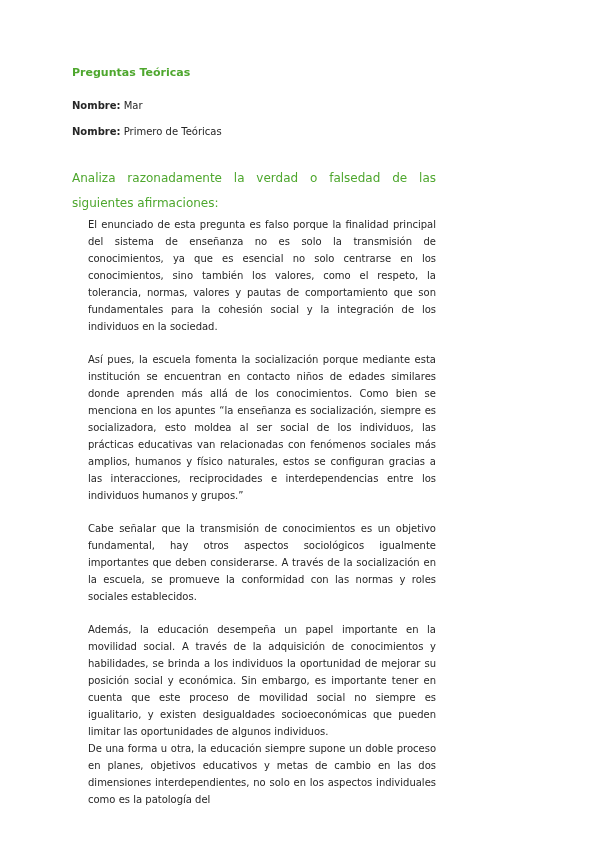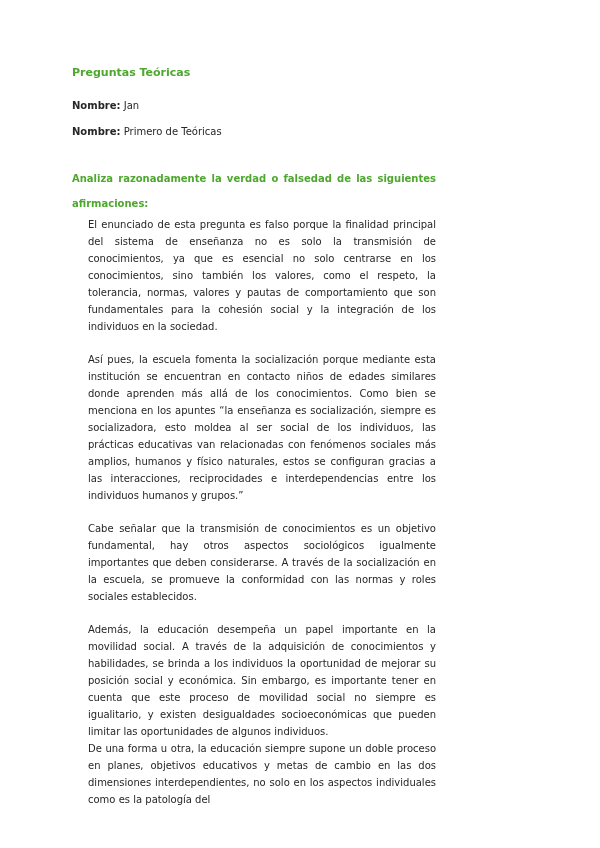--- a/index.html
+++ b/index.html
@@ -29,22 +29,22 @@
     margin: 0 0 16px 0;
     line-height: 17px;
   }
   .field {
     font-size: 10px;
     line-height: 17px;
     margin: 0 0 9px 0;
   }
   .field .lbl { font-weight: bold; text-align: right; }
   .instruction {
-    font-size: 10px;
-    font-weight: bold;
+    font-size: 12px;
+    font-weight: normal;
     line-height: 25px;
     text-align: justify;
     margin: 26px 0 0 0;
   }
   .q-heading {
     font-size: 10px;
     font-weight: bold;
     line-height: 24px;
     text-align: justify;
     color: #1a1a1a;
@@ -59,21 +59,21 @@
   .body-text p.tight { margin-bottom: 0; }
   .body-text p.follows { margin-top: 0; }
 </style>
 </head>
 <body>
 
 <div class="page">
 
   <h1 class="doc-title green">Preguntas Teóricas</h1>
 
-  <p class="field"><span class="lbl">Nombre:</span> <span>Jan</span></p>
+  <p class="field"><span class="lbl">Nombre:</span> <span>Mar</span></p>
 
   <p class="field"><span class="lbl">Nombre:</span> <span>Primero de Teóricas</span></p>
 
 
   <p class="instruction green">Analiza razonadamente la verdad o falsedad de las siguientes afirmaciones:</p>
 
 
   <div class="body-text">
     <p>El enunciado de esta pregunta es falso porque la finalidad principal del sistema de enseñanza no es solo la transmisión de conocimientos, ya que es esencial no solo centrarse en los conocimientos, sino también los valores, como el respeto, la tolerancia, normas, valores y pautas de comportamiento que son fundamentales para la cohesión social y la integración de los individuos en la sociedad.</p>
     <p>Así pues, la escuela fomenta la socialización porque mediante esta institución se encuentran en contacto niños de edades similares donde aprenden más allá de los conocimientos. Como bien se menciona en los apuntes “la enseñanza es socialización, siempre es socializadora, esto moldea al ser social de los individuos, las prácticas educativas van relacionadas con fenómenos sociales más amplios, humanos y físico naturales, estos se configuran gracias a las interacciones, reciprocidades e interdependencias entre los individuos humanos y grupos.”</p>

